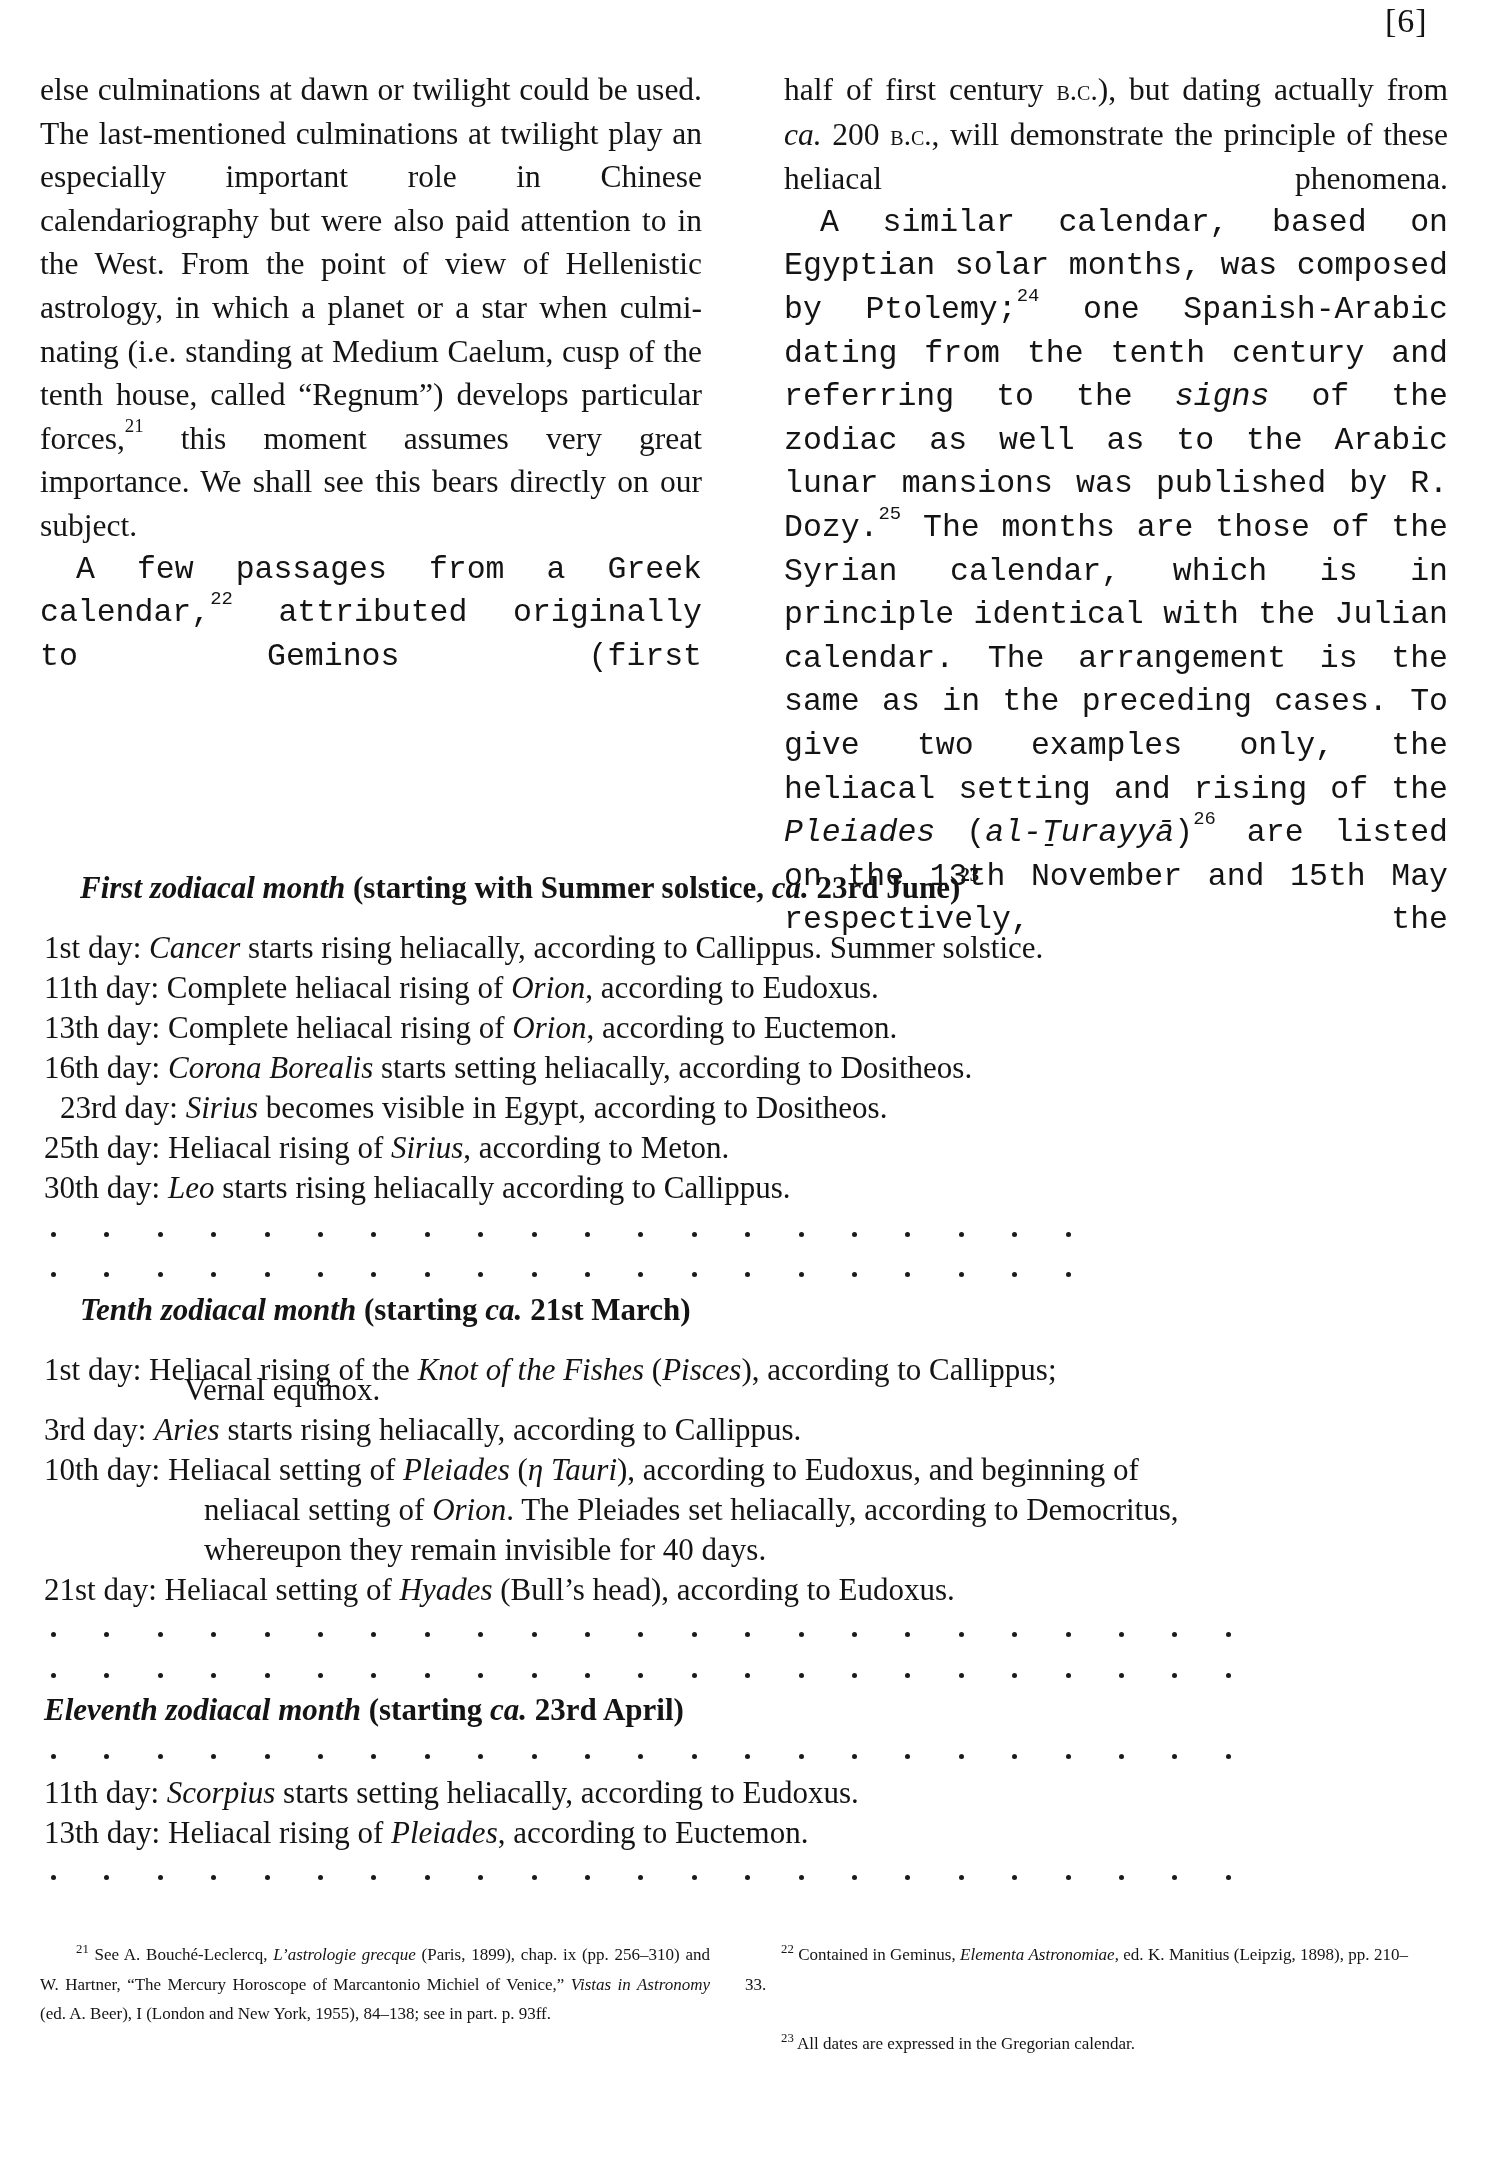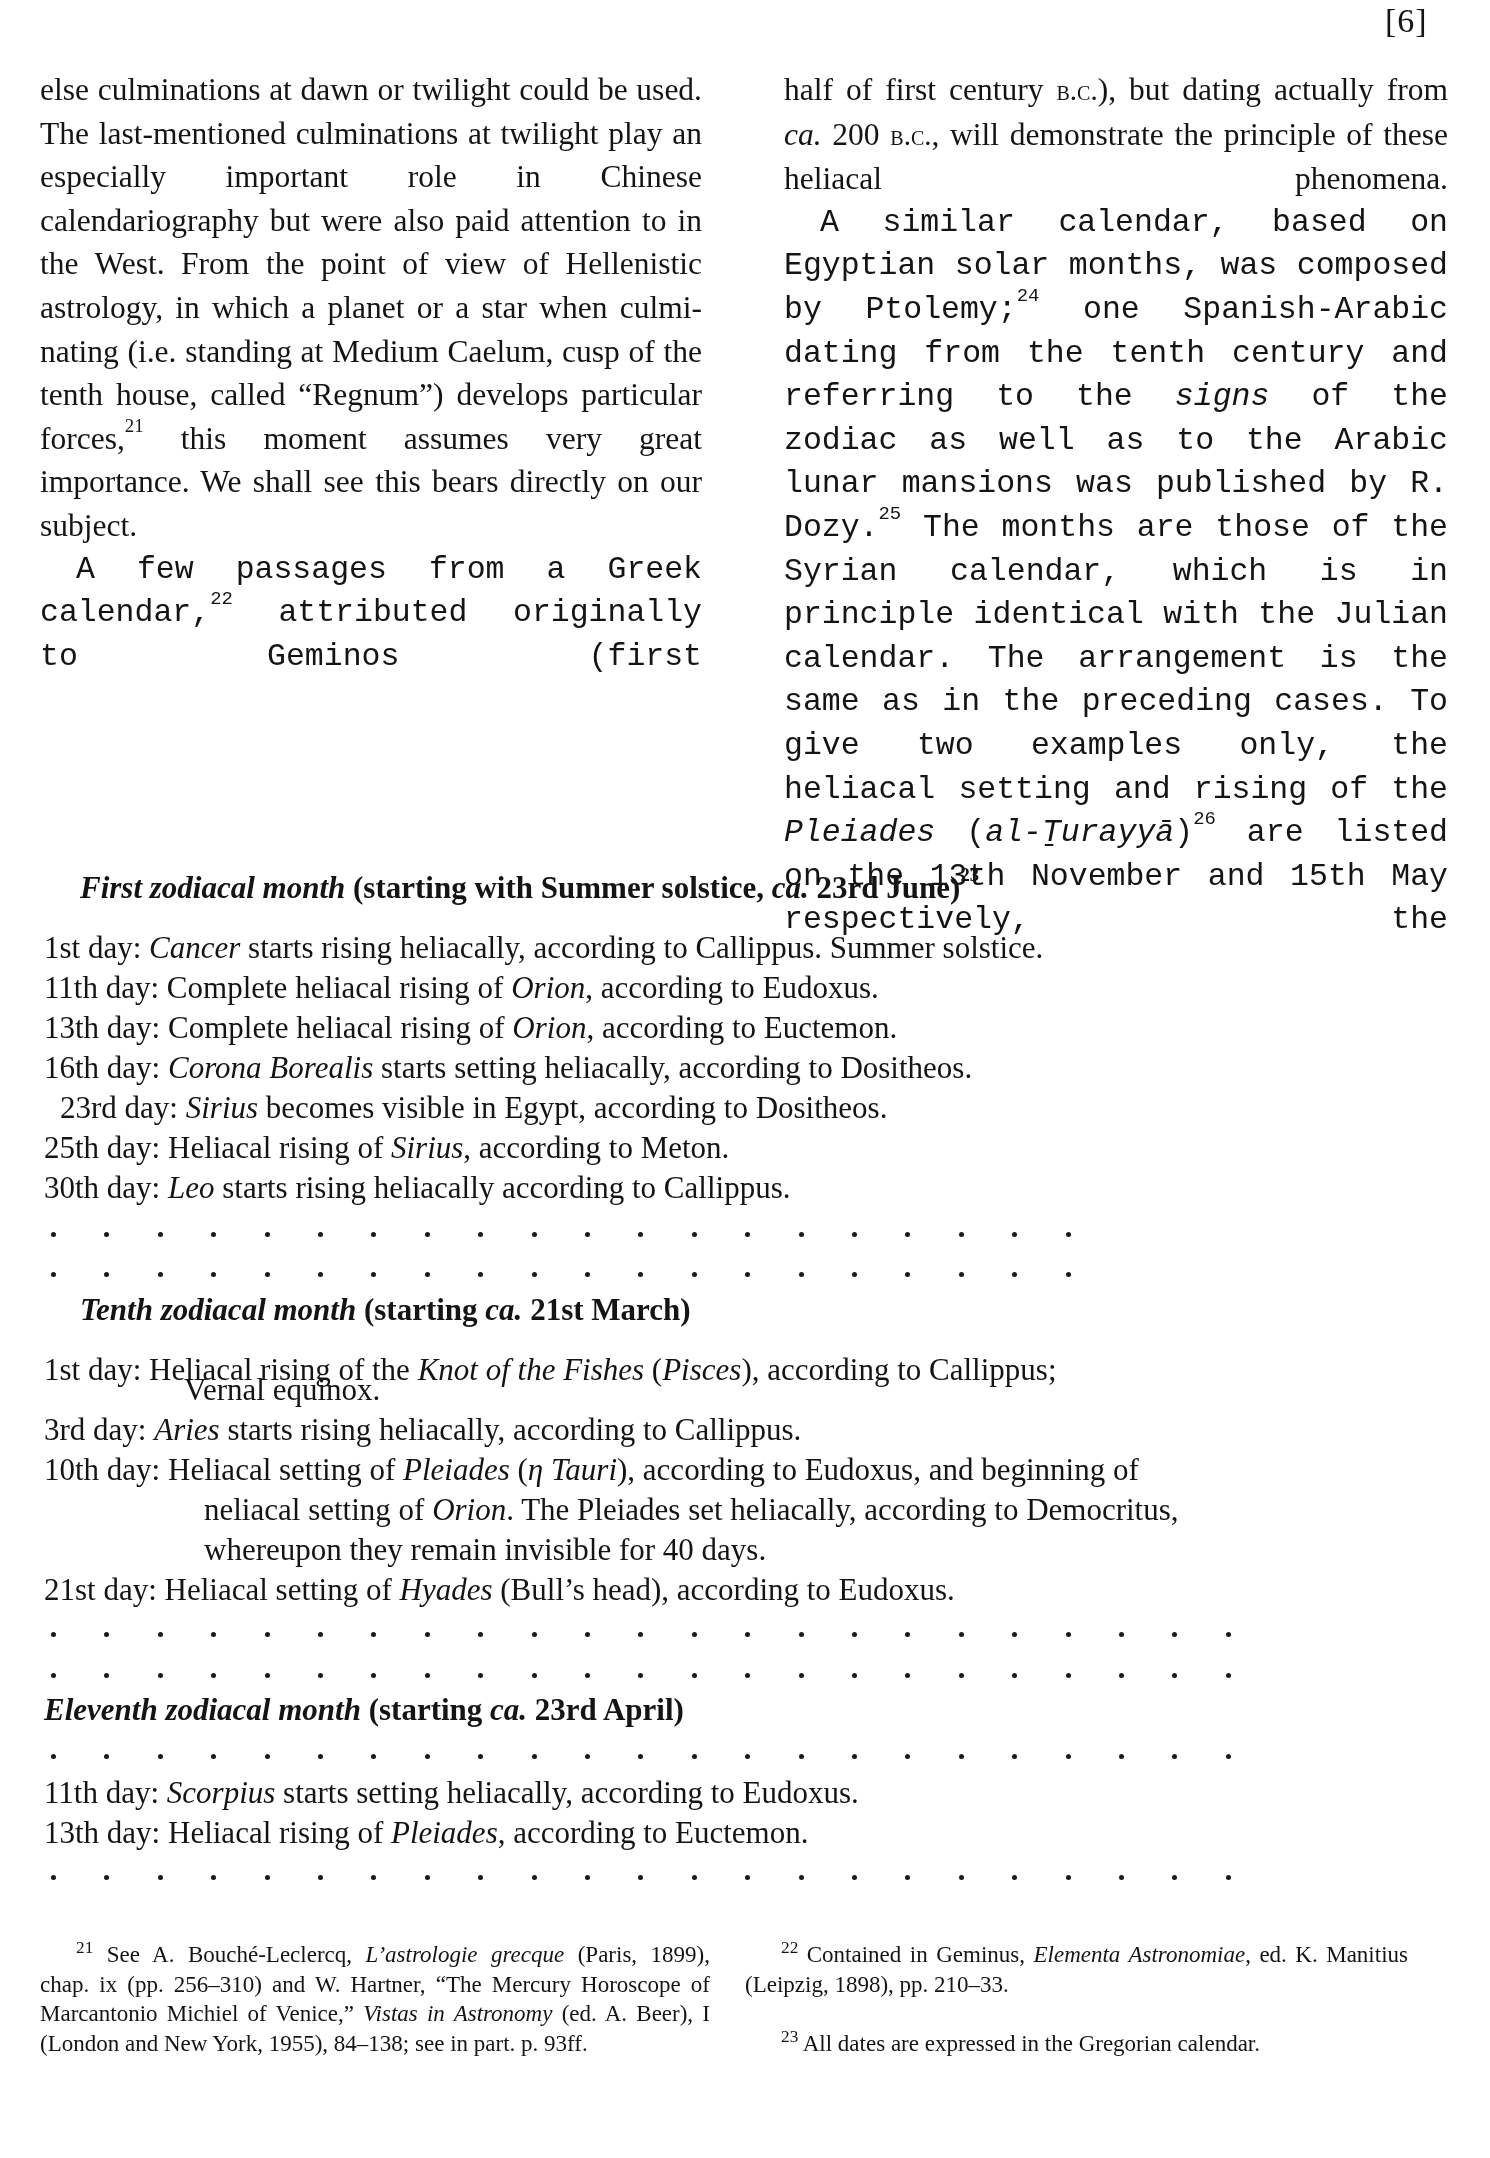--- a/index.html
+++ b/index.html
@@ -16,21 +16,21 @@
   .sc { font-variant:small-caps; font-size:0.92em; }
   sup { font-size:0.6em; line-height:0; vertical-align:0.9em; }
   .heading { text-align:center !important; text-align-last:center !important; margin:64px 0 4px 0 !important; font-size:31px; letter-spacing:0.5px; }
   .heading .sc2 { font-variant:small-caps; }
   .cal { position:absolute; left:44px; width:1400px; font-size:31px; line-height:40.4px; }
   .cal .mhead { position:absolute; white-space:nowrap;font-weight:bold; }
   .cal .row { position:absolute; white-space:nowrap; }
   .cal .cont { position:absolute; white-space:nowrap; }
   .dots { position:absolute; height:6px; }
   .dot { position:absolute; width:5px; height:5px; border-radius:50%; background:#1a1a1a; top:0; }
-  .fn { position:absolute; top:1940px; font-size:23px; line-height:29.5px; text-align:justify; }
+  .fn { position:absolute; top:1940px; font-size:17px; line-height:29.5px; text-align:justify; }
   .fn p { margin:0 0 14px 0; text-indent:36px; }
   .fn.left { left:40px; width:670px; }
   .fn.right { left:745px; width:663px; }
   .fn sup { font-size:0.75em; vertical-align:0.55em; }
   i { font-style:italic; }
 </style>
 </head>
 <body>
 
 <div class="page-num">[6]</div>

